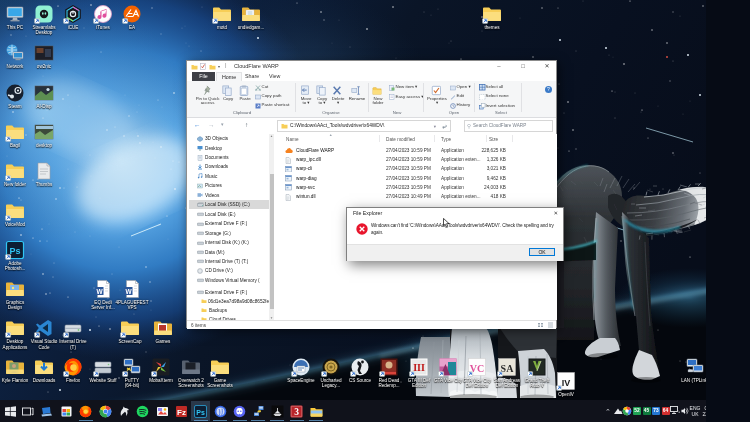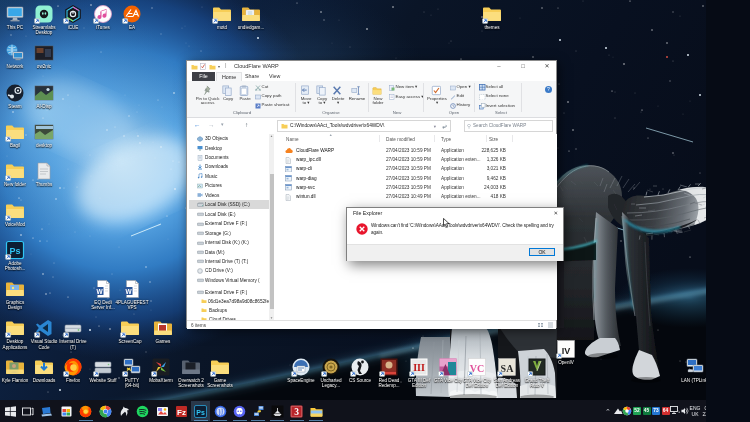--- a/index.html
+++ b/index.html
@@ -1153,21 +1153,21 @@
           <rect x="1.5" y="1.5" width="17" height="17" fill="#14181a"></rect>
           <rect x="2.5" y="2.5" width="15" height="15" fill="#222a24"></rect>
           <path d="M6,4 L10,14 L14,4 L11.5,4 L10,9 L8.5,4 Z" fill="#7fae3f"></path>
           <path d="M10,14 L14,4" stroke="#cfe0b0" stroke-width="0.8"></path>
           <rect x="0.5" y="14.5" width="5.2" height="5" rx="0.8" fill="#fff" stroke="#9aa" stroke-width="0.4"></rect>
           <path d="M1.8 18.3 L4.3 15.8 M4.3 15.8 L4.3 17.8 M4.3 15.8 L2.3 15.8" stroke="#1e62c8" stroke-width="0.9" fill="none"></path>
         </svg>
       </div>
       <div class="dlb">Grand Theft<br>Auto V</div>
     </div>
-    <div class="dico" style="left:547px;top:338px;width:38px">
+    <div class="dico" style="left:547px;top:370px;width:38px">
       <div class="dig">
         <svg width="20" height="20" viewBox="0 0 20 20">
           <rect x="1.5" y="1.5" width="17" height="17" fill="#fdfdfd" stroke="#bbb" stroke-width="0.5"></rect>
           <text x="10" y="14.5" font-family="Liberation Sans" font-size="9" font-weight="bold" fill="#1a1a1a" text-anchor="middle">IV</text>
           <rect x="0.5" y="14.5" width="5.2" height="5" rx="0.8" fill="#fff" stroke="#9aa" stroke-width="0.4"></rect>
           <path d="M1.8 18.3 L4.3 15.8 M4.3 15.8 L4.3 17.8 M4.3 15.8 L2.3 15.8" stroke="#1e62c8" stroke-width="0.9" fill="none"></path>
         </svg>
       </div>
       <div class="dlb">OpenIV</div>
     </div>

